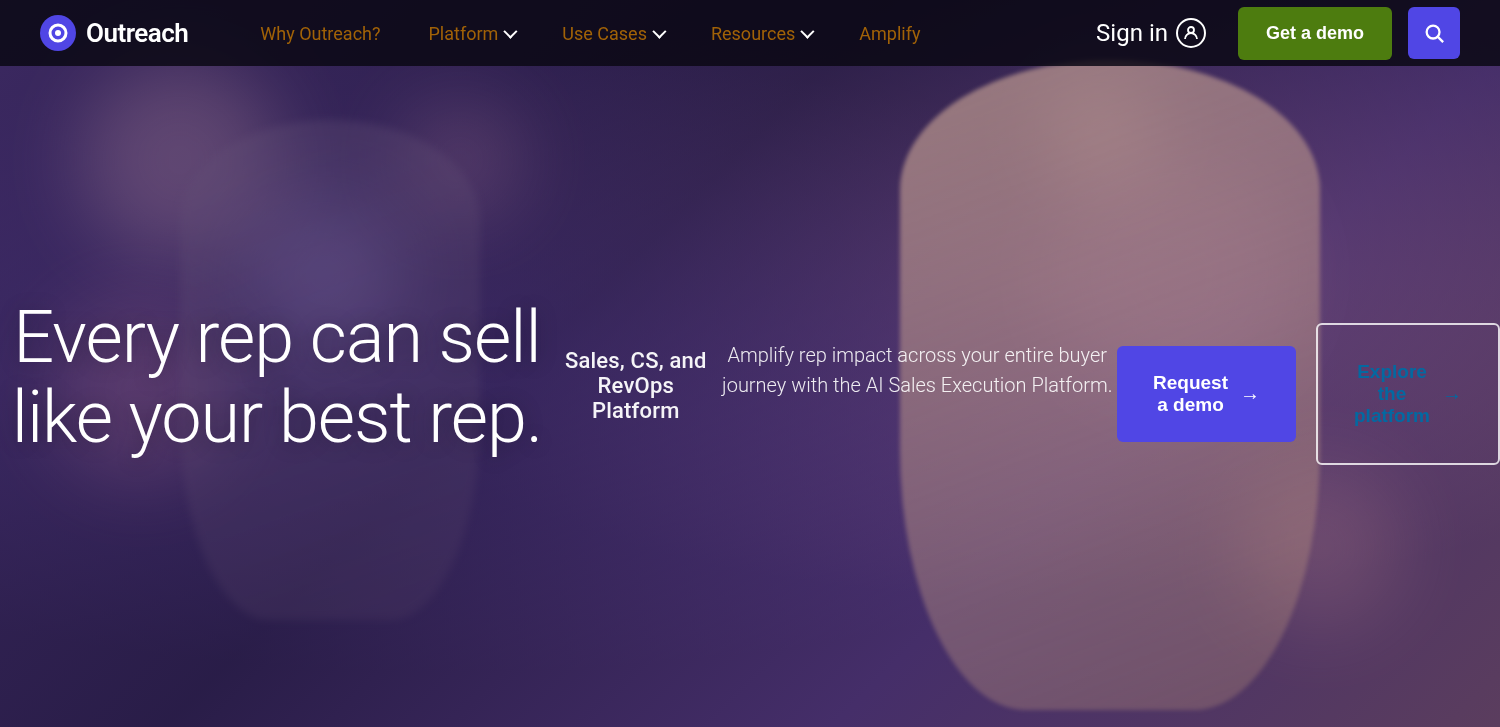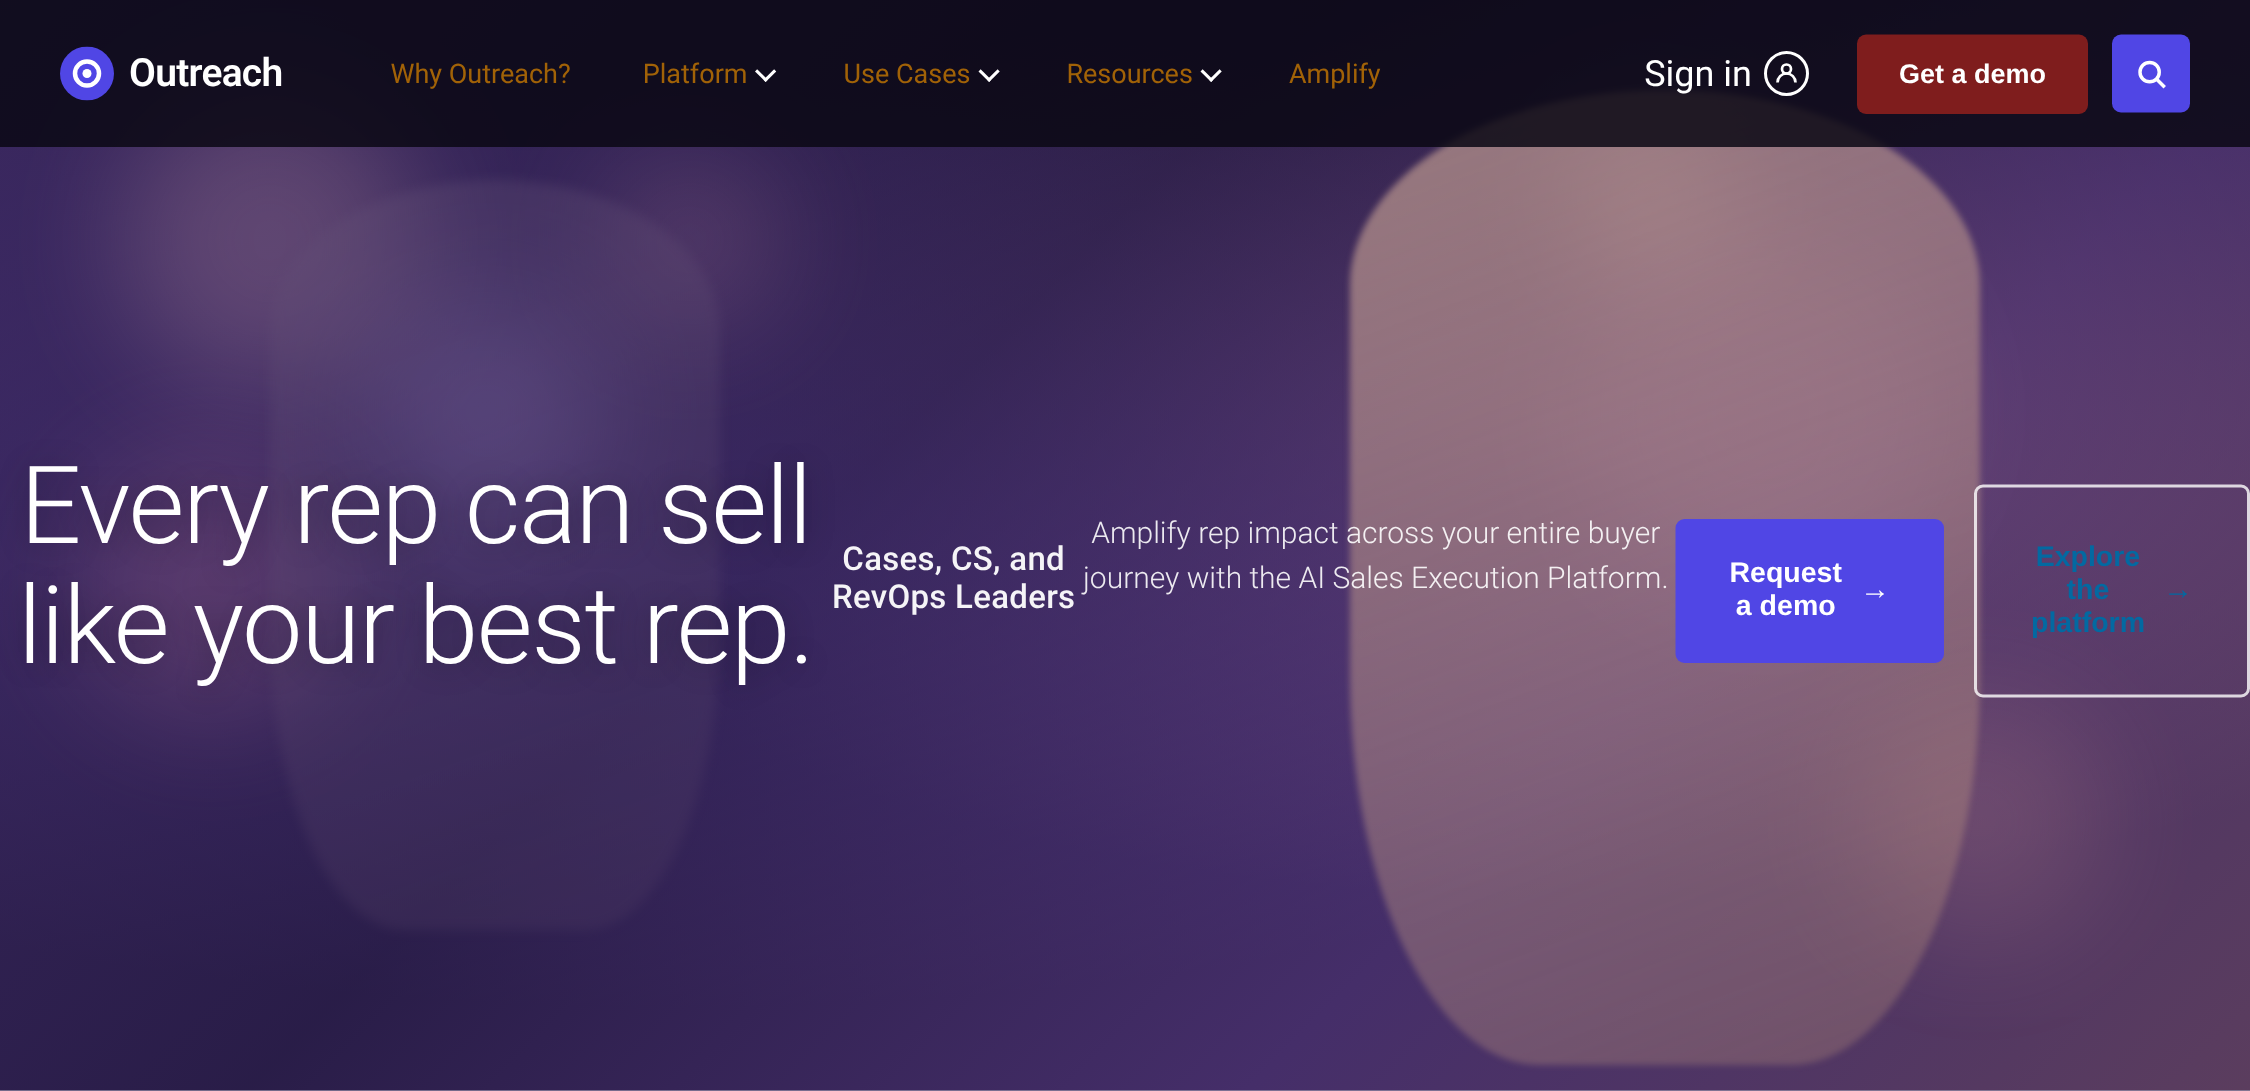--- a/index.html
+++ b/index.html
@@ -8,21 +8,21 @@
       font-family: -apple-system, BlinkMacSystemFont, 'Segoe UI', Roboto, sans-serif;
       width: 1500px;
       height: 727px;
       overflow: hidden;
     }
 
     
     header {
       position: absolute;
       top: 0; left: 0; right: 0;
-      height: 98px;
+      height: 66px;
       background: rgba(10, 8, 20, 0.85);
       display: flex;
       align-items: center;
       padding: 0 40px;
       z-index: 10;
       gap: 0;
     }
 
     .logo-wrap {
       display: flex;
@@ -99,21 +99,21 @@
       height: 30px;
       border: 2px solid #fff;
       border-radius: 50%;
       display: flex;
       align-items: center;
       justify-content: center;
       font-size: 14px;
     }
 
     .get-demo-btn {
-      background: #7f1d1d;
+      background: #4d7c0f;
       color: #fff;
       border: none;
       padding: 16px 28px;
       font-size: 18px;
       font-weight: 600;
       border-radius: 6px;
       cursor: pointer;
       white-space: nowrap;
     }
 
@@ -343,21 +343,21 @@
         <svg class="search-icon-svg" viewBox="0 0 24 24">
           <circle cx="11" cy="11" r="7"></circle>
           <line x1="16.5" y1="16.5" x2="22" y2="22"></line>
         </svg>
       </button>
     </div>
   </header>
 
   <div class="hero-content">
     <h1 class="hero-title">Every rep can sell like your best rep.</h1>
-    <p class="hero-subtitle">Cases, CS, and RevOps Leaders</p>
+    <p class="hero-subtitle">Sales, CS, and RevOps Platform</p>
     <p class="hero-desc">Amplify rep impact across your entire buyer journey with the AI Sales Execution Platform.</p>
     <div class="hero-buttons">
       <button class="btn-primary">
         <span>Request a demo</span>
         <span class="arrow-right">→</span>
       </button>
       <button class="btn-outline">
         <span>Explore the platform</span>
         <span class="arrow-right">→</span>
       </button>

